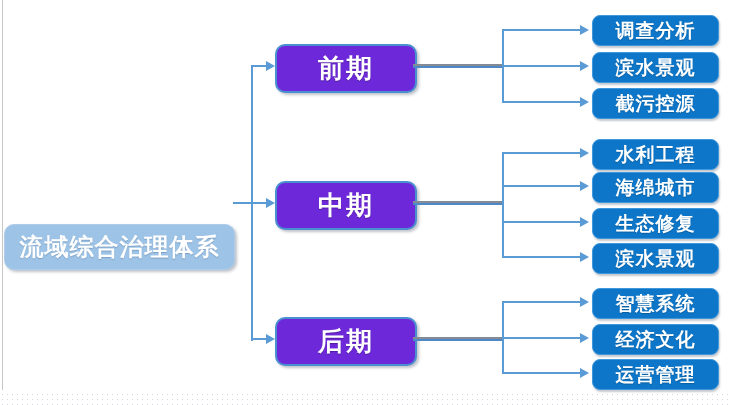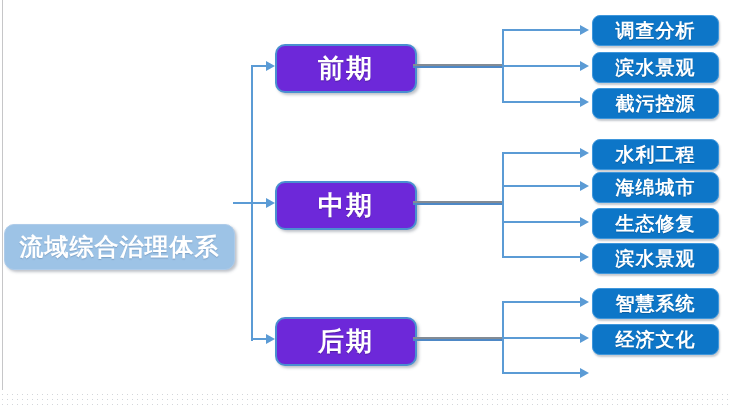--- a/index.html
+++ b/index.html
@@ -68,20 +68,21 @@
   <div class="node leaf-node" style="top:52px">滨水景观</div>
   <div class="node leaf-node" style="top:88px">截污控源</div>
 
   <div class="node leaf-node" style="top:139px">水利工程</div>
   <div class="node leaf-node" style="top:172px">海绵城市</div>
   <div class="node leaf-node" style="top:208px">生态修复</div>
   <div class="node leaf-node" style="top:288px">智慧系统</div>
 
   <div class="node leaf-node" style="top:243px">滨水景观</div>
   <div class="node leaf-node" style="top:324px">经济文化</div>
+  <div class="node leaf-node" style="top:359px">运营管理</div>
 
   <div class="h-line" style="left:233px;top:202px;width:20px"></div>
   <div class="v-line" style="left:251px;top:65px;height:276px"></div>
 
   <div class="h-line" style="left:251px;top:65px;width:16px"></div>
   <div class="arrow-right" style="left:266px;top:61px"></div>
   <div class="h-line" style="left:251px;top:202px;width:16px"></div>
   <div class="arrow-right" style="left:266px;top:198px"></div>
   <div class="h-line" style="left:251px;top:338px;width:16px"></div>
   <div class="arrow-right" style="left:266px;top:334px"></div>

